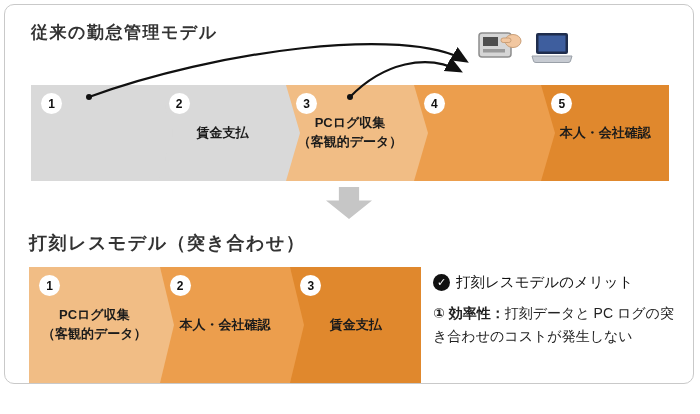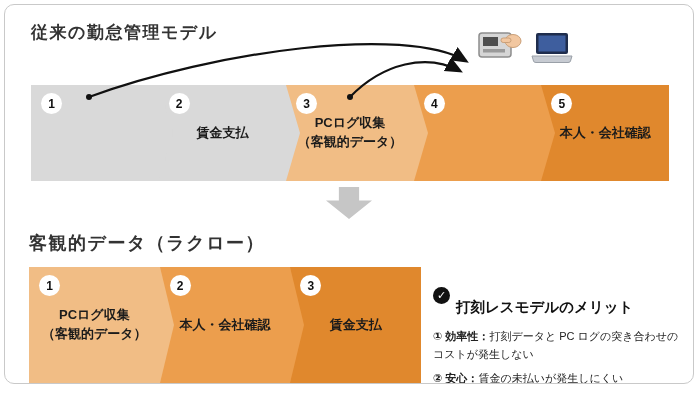--- a/index.html
+++ b/index.html
@@ -35,22 +35,22 @@
   
   .icons{position:absolute;left:472px;top:18px;display:flex;gap:7px;align-items:flex-end;z-index:25;}
 
   
   .arrows{position:absolute;left:0;top:0;width:690px;height:404px;z-index:30;pointer-events:none;}
 
   
   .merits{position:absolute;left:428px;top:268px;width:246px;color:#222;}
   .merit-head{display:flex;align-items:center;gap:6px;margin-bottom:10px;}
   .check{background:#111;color:#fff;border-radius:50%;width:17px;height:17px;line-height:17px;text-align:center;font-size:11px;font-weight:bold;flex:0 0 17px;}
-  .merit-title{font-weight:bold;font-size:14.5px;color:#111;margin-top:25px;}
-  .merit-item{font-size:11px;line-height:1.65;margin-bottom:6px;}
+  .merit-title{font-weight:normal;font-size:14.5px;color:#111;}
+  .merit-item{font-size:14px;line-height:1.65;margin-bottom:6px;}
   .mi-prefix{font-weight:bold;}
 </style>
 </head>
 <body>
 
 <div class="frame">
 
   <div class="title title-top">従来の勤怠管理モデル</div>
 
   <div class="icons">
@@ -99,21 +99,21 @@
       <span class="num">4</span>
     </div>
     <div class="step c-dk">
       <span class="num">5</span>
       <span class="lbl">本人・会社確認</span>
     </div>
   </div>
 
   <div class="down-arrow"></div>
 
-  <div class="title title-bottom">客観的データ（ラクロー）</div>
+  <div class="title title-bottom">打刻レスモデル（突き合わせ）</div>
 
   <div class="row row-bottom">
     <div class="step c-lt pt">
       <span class="num">1</span>
       <span class="lbl">PCログ収集
 （客観的データ）</span>
     </div>
     <div class="step c-md pt">
       <span class="num">2</span>
       <span class="lbl">本人・会社確認</span>
@@ -123,16 +123,15 @@
       <span class="lbl">賃金支払</span>
     </div>
   </div>
 
   <div class="merits">
     <div class="merit-head">
       <span class="check">✓</span>
       <span class="merit-title">打刻レスモデルのメリット</span>
     </div>
     <div class="merit-item"><span class="mi-prefix">① 効率性：</span><span>打刻データと PC ログの突き合わせのコストが発生しない</span></div>
-    <div class="merit-item"><span class="mi-prefix">② 安心：</span><span>賃金の未払いが発生しにくい</span></div>
   </div>
 
 </div>
 
 </body></html>

